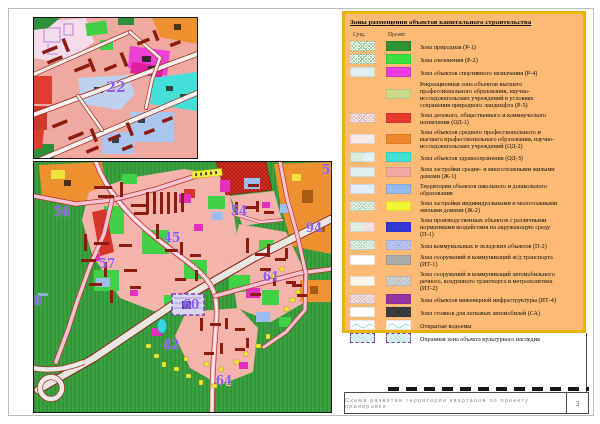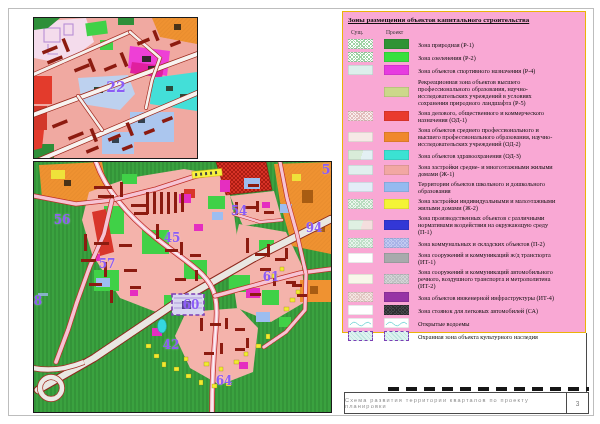--- a/index.html
+++ b/index.html
@@ -10,22 +10,22 @@
   
   .map{position:absolute;border:1.4px solid #1a1a1a;background:#f0a9a1;overflow:hidden}
   #map-top{left:33px;top:17px;width:163px;height:140px}
   #map-bottom{left:33px;top:161px;width:297px;height:250px}
   .map svg{display:block;width:100%;height:100%}
   .map-label{position:absolute;transform:translate(-50%,-50%);font-weight:bold;color:#8b5cf6;
              font-family:"DejaVu Serif",serif;line-height:1;white-space:nowrap;
              text-shadow:0 0 2px rgba(255,255,255,.45);pointer-events:none}
 
   
-  .legend{position:absolute;left:342px;top:11px;width:244px;height:322px;border:1px solid #eab308;
-          background:#f9a8d4;box-sizing:border-box;padding:4px 22px 2px 5px}
+  .legend{position:absolute;left:342px;top:11px;width:244px;height:322px;border:3px solid #eab308;
+          background:#fdba74;box-sizing:border-box;padding:4px 22px 2px 5px}
   .legend-title{font-size:7px;font-weight:bold;text-decoration:underline;color:#101010;margin-bottom:5px}
   .legend-heads{position:relative;height:8px;font-size:5.6px;color:#333;margin-bottom:2px}
   .h-ex{position:absolute;left:3px}
   .h-pr{position:absolute;left:38px}
   .lrows{display:flex;flex-direction:column;gap:3px}
   .lrow{display:flex;align-items:center}
   .sw{width:25px;height:10px;flex:0 0 25px;box-shadow:inset 0 0 0 0.5px rgba(0,0,0,.18)}
   .sw + .sw{margin-left:11px}
   .llabel{margin-left:9px;font-size:6.2px;line-height:7px;color:#101010;width:168px}
   .sw-none{visibility:hidden}
@@ -321,21 +321,21 @@
         <rect x="176" y="10" width="2" height="3" fill="#444"></rect>
       <rect x="181" y="10" width="2" height="3" fill="#444"></rect>
     </g>
     <rect x="4" y="131" width="10" height="3" fill="#9ab8e8" opacity="0.8"></rect>
   </svg>
 </div>
 
 <div id="labels-layer">
     <div class="map-label" style="left: 116px; top: 87px; font-size: 14px; position: absolute;">22</div>
     <div class="map-label" style="left: 326px; top: 169px; font-size: 13px; position: absolute;">5</div>
-    <div class="map-label" style="left: 62px; top: 220px; font-size: 12px; position: absolute;">56</div>
+    <div class="map-label" style="left: 62px; top: 212px; font-size: 12px; position: absolute;">56</div>
     <div class="map-label" style="left: 239px; top: 211px; font-size: 12px; position: absolute;">54</div>
     <div class="map-label" style="left: 172px; top: 238px; font-size: 12px; position: absolute;">45</div>
     <div class="map-label" style="left: 314px; top: 228px; font-size: 12px; position: absolute;">94</div>
     <div class="map-label" style="left: 107px; top: 264px; font-size: 12px; position: absolute;">57</div>
     <div class="map-label" style="left: 271px; top: 277px; font-size: 12px; position: absolute;">61</div>
     <div class="map-label" style="left: 38px; top: 301px; font-size: 12px; position: absolute;">8</div>
     <div class="map-label" style="left: 191px; top: 305px; font-size: 12px; position: absolute;">60</div>
     <div class="map-label" style="left: 171px; top: 345px; font-size: 12px; position: absolute;">42</div>
     <div class="map-label" style="left: 224px; top: 360px; font-size: 12px; position: absolute; margin-top: 21px;">64</div>
   </div>

